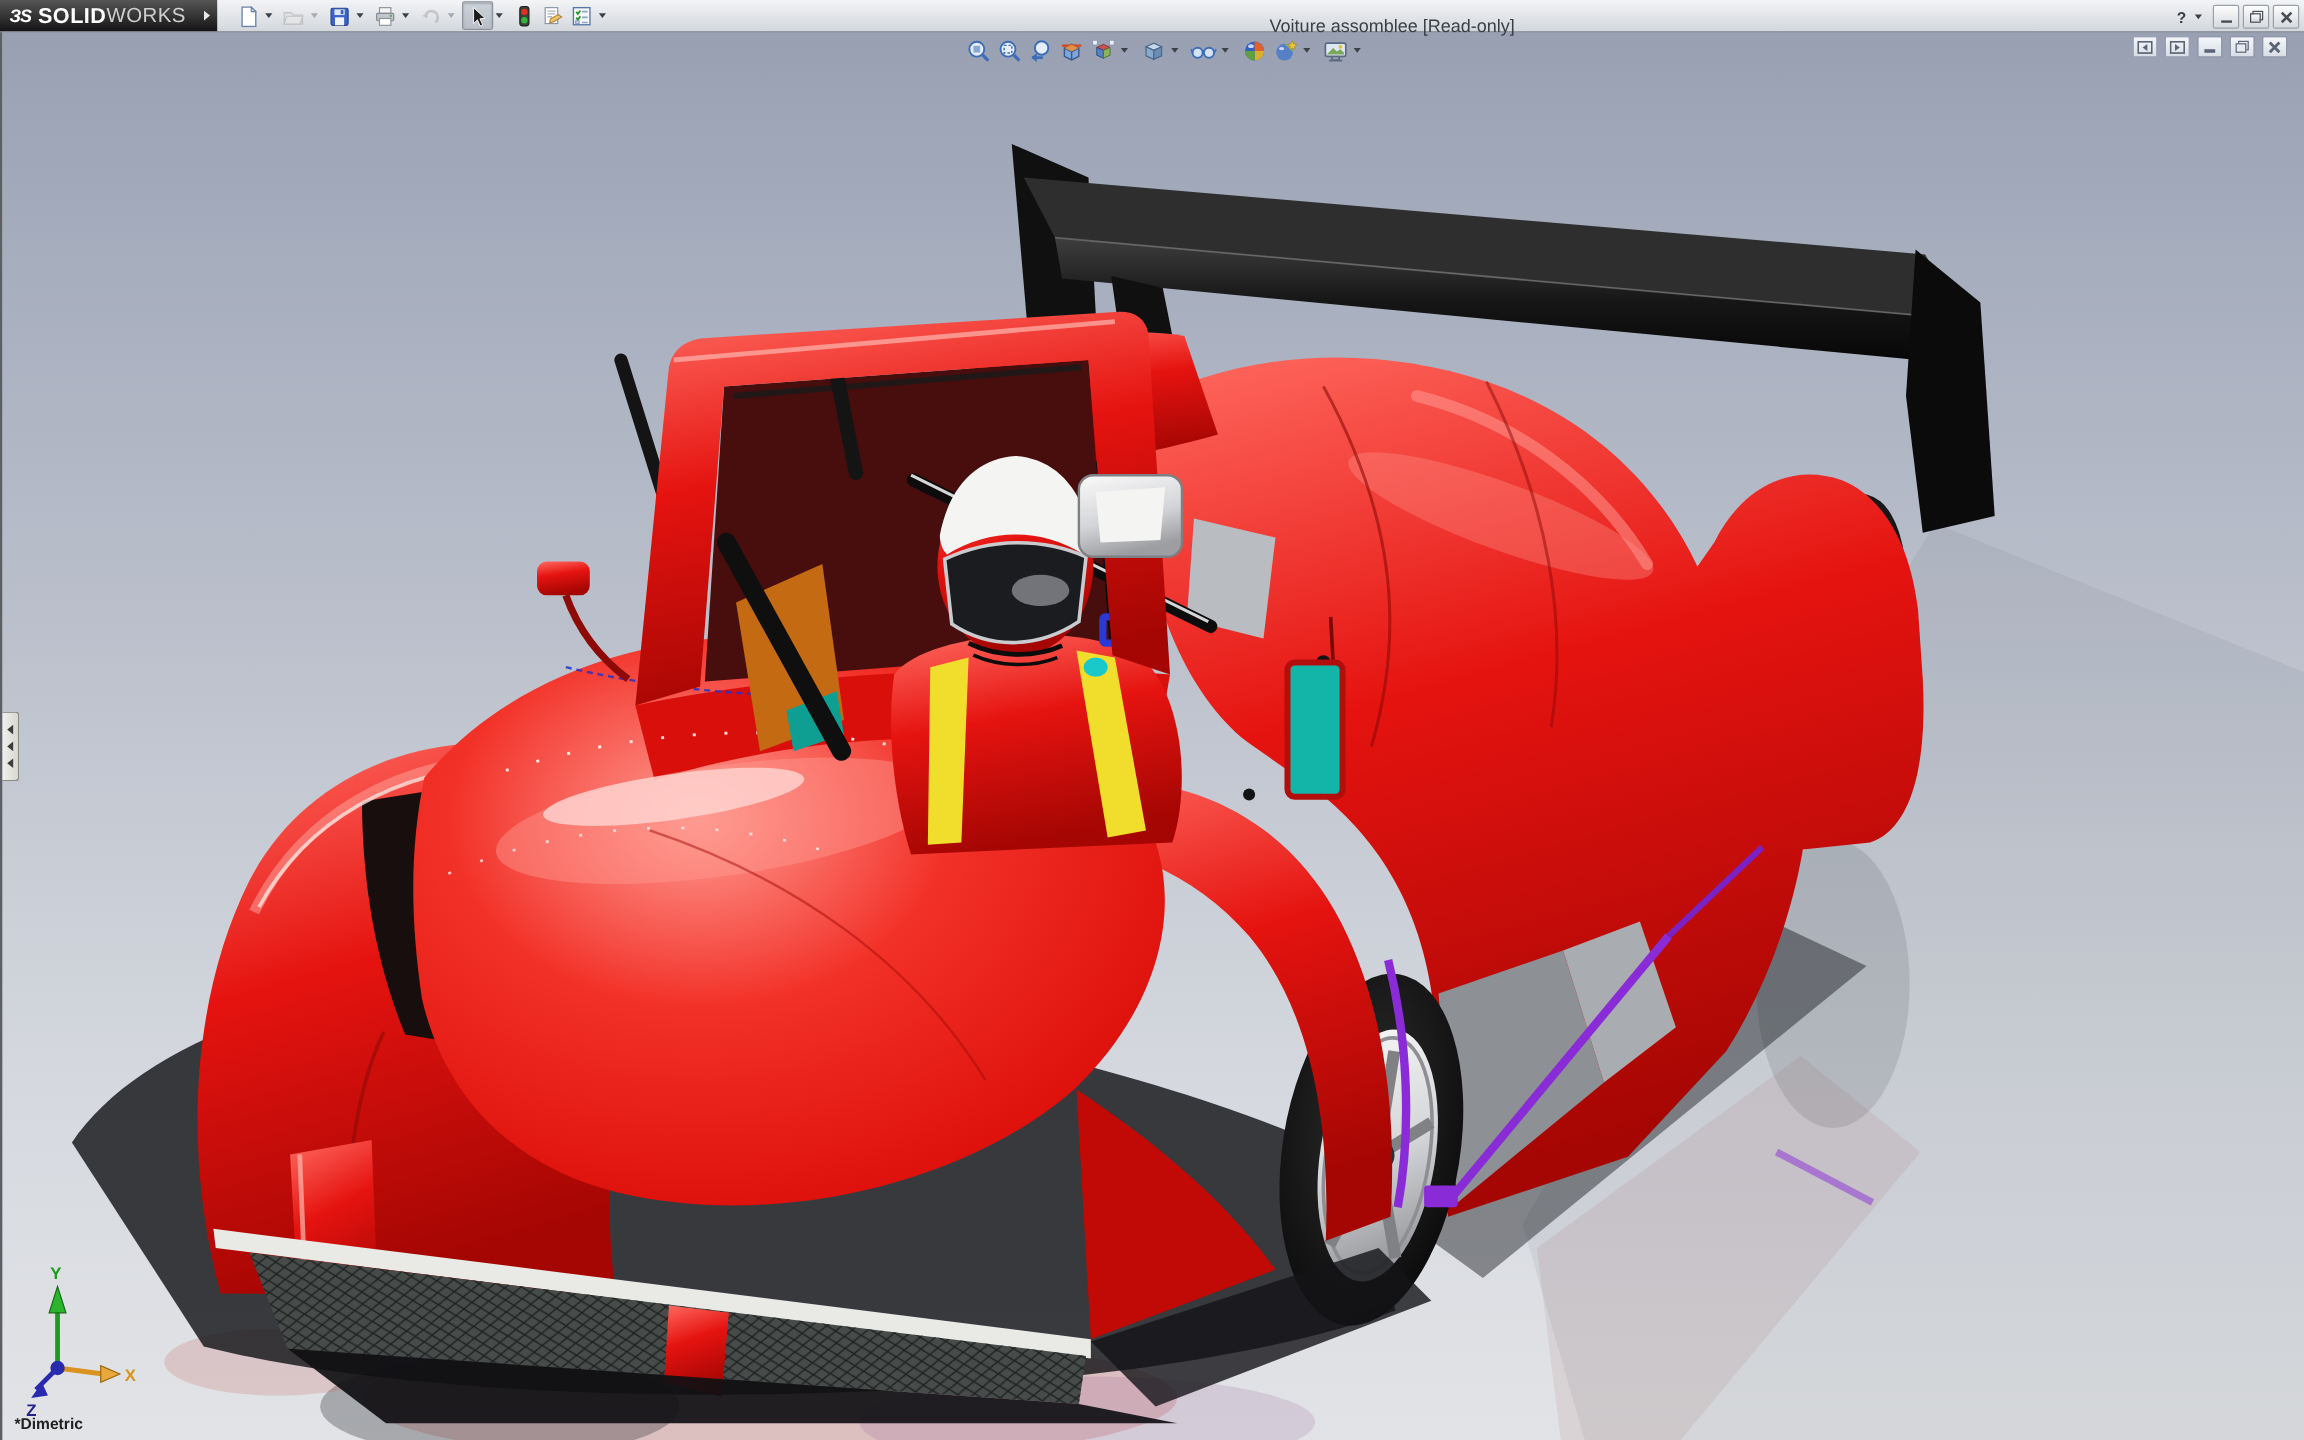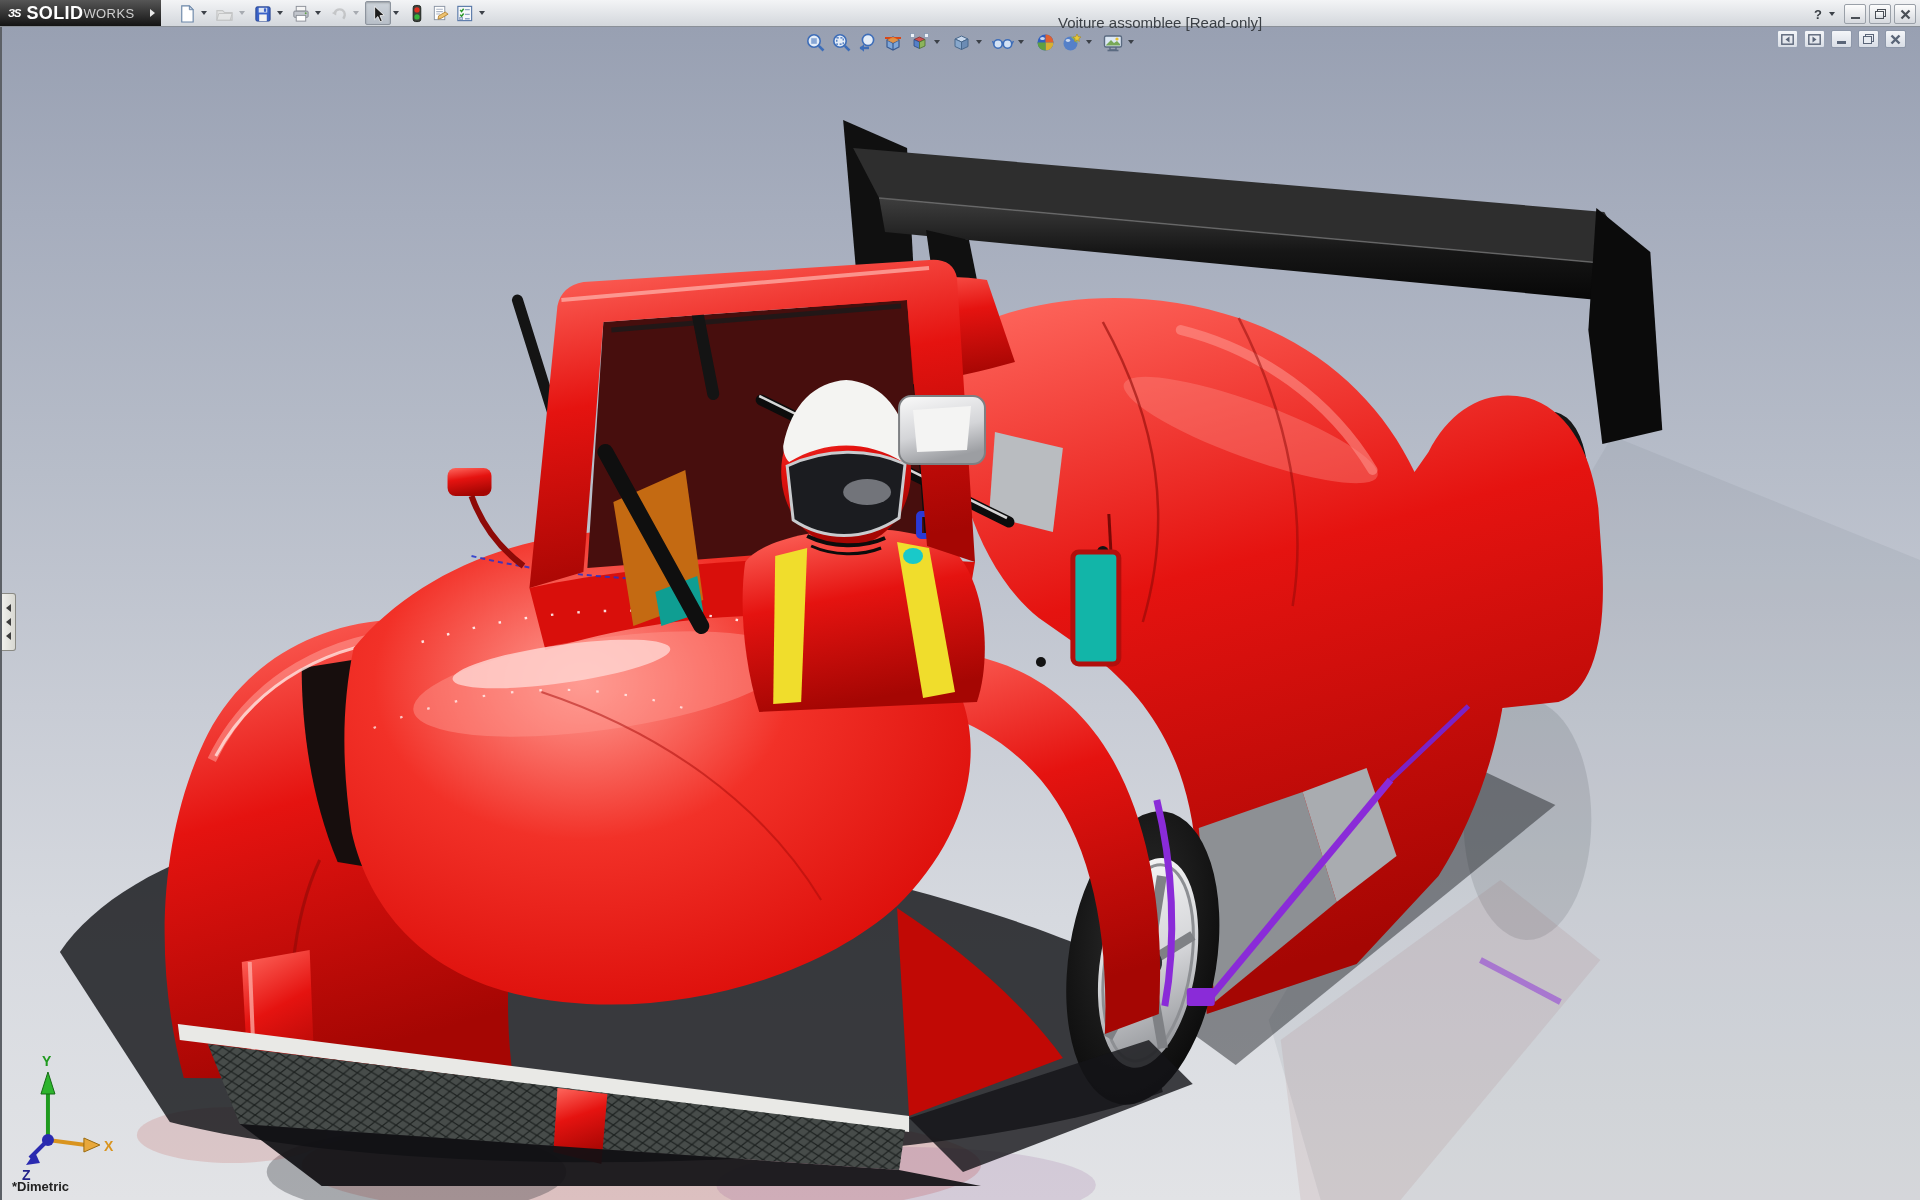--- a/index.html
+++ b/index.html
@@ -3,23 +3,23 @@
 <meta charset="utf-8">
 <style>
   html,body{margin:0;padding:0;width:1920px;height:1200px;overflow:hidden;
     font-family:"Liberation Sans",sans-serif;-webkit-font-smoothing:antialiased;}
   
   .titlebar{position:absolute;left:0;top:0;width:1920px;height:26px;
     background:linear-gradient(#f3f4f6,#d3d7dc);border-bottom:1px solid #8a9098;
     display:flex;align-items:center;z-index:30;}
   .logo{height:26px;background:linear-gradient(#565656,#141414);display:flex;align-items:center;
     padding:0 10px 0 8px;color:#fff;}
-  .logo-glyph{font-size:11px;font-weight:bold;font-style:italic;margin-right:6px;letter-spacing:-1px;}
+  .logo-glyph{font-size:15px;font-weight:bold;font-style:italic;margin-right:6px;letter-spacing:-1px;}
   .logo-bold{font-size:18px;font-weight:bold;letter-spacing:.4px;}
-  .logo-light{font-size:13px;font-weight:normal;color:#cfcfcf;letter-spacing:.4px;}
+  .logo-light{font-size:17px;font-weight:normal;color:#cfcfcf;letter-spacing:.4px;}
   .logo-flyout{width:16px;height:26px;background:linear-gradient(#565656,#141414);
     display:flex;align-items:center;justify-content:center;margin-right:14px;cursor:pointer;}
   .logo-flyout .tri{width:0;height:0;border-top:4px solid transparent;border-bottom:4px solid transparent;
     border-left:5px solid #e8e8e8;}
   .toolbar{display:flex;align-items:center;height:26px;}
   .tbtn{width:24px;height:22px;display:flex;align-items:center;justify-content:center;border-radius:2px;cursor:pointer;}
   .tbtn.active{background:linear-gradient(#cdd3da,#b8bfc8);border:1px solid #8d949e;box-shadow:inset 0 1px 2px rgba(0,0,0,.25);}
   .tbtn.disabled{opacity:.45;filter:grayscale(.9);cursor:default;}
   .caret{width:10px;height:22px;display:flex;align-items:center;justify-content:center;margin-right:4px;cursor:pointer;}
   .caret i{width:0;height:0;border-left:3px solid transparent;border-right:3px solid transparent;border-top:4px solid #3c4148;}

